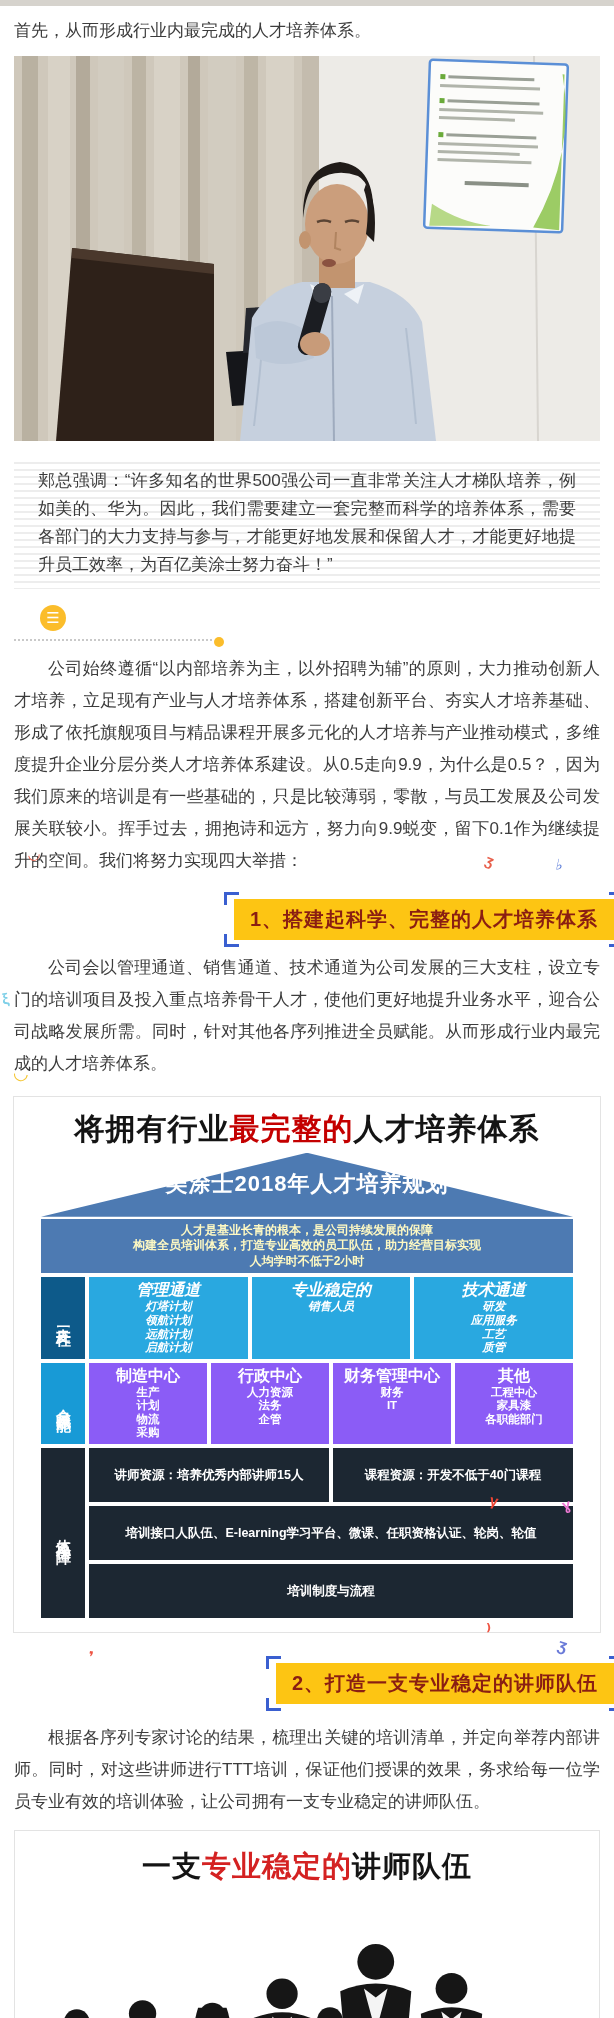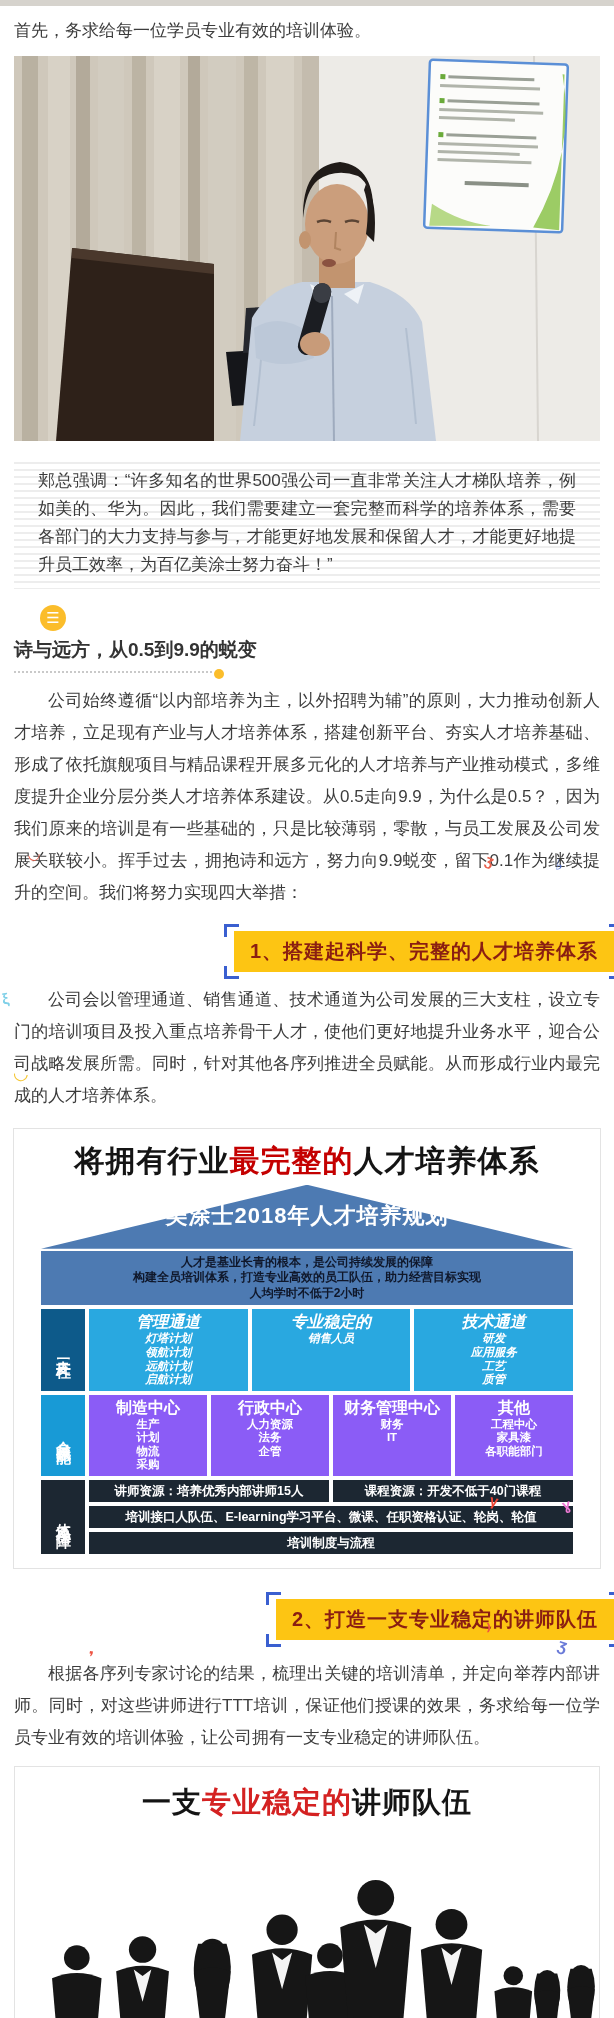--- a/index.html
+++ b/index.html
@@ -39,37 +39,37 @@
   .corner.br { bottom:-7px; right:-10px; border-left:none; border-top:none; }
 
   
   .diagram { margin:16px auto 0; width:588px; border:1px solid #e3e3e3; background:#fff; padding:14px 0; }
   .dg-inner { width:532px; margin:0 auto; }
   .dg-title { text-align:center; font-size:30px; font-weight:800; color:#141414; line-height:36px; margin-bottom:6px; letter-spacing:1px; }
   .dg-title .red { color:#c40000; }
   .roof { position:relative; height:64px; }
   .roof-shape { position:absolute; inset:0; background:#4d7ab2; clip-path:polygon(50% 0,100% 100%,0 100%); }
   .roof-text { position:absolute; bottom:18px; width:100%; text-align:center; color:#fff; font-size:22px; font-weight:700; letter-spacing:1px; }
-  .banner { margin-top:2px; background:#4d7ab2; color:#0f172a; font-size:12px; font-weight:700;
+  .banner { margin-top:2px; background:#4d7ab2; color:#fef9c3; font-size:12px; font-weight:700;
     text-align:center; line-height:1.3; padding:4px 0; }
   .pre { white-space:pre-line; }
   .dg-row { display:flex; gap:4px; margin-top:4px; }
   .dg-label { width:44px; color:#fff; display:flex; align-items:center; justify-content:center;
     font-weight:700; font-size:15px; writing-mode:vertical-rl; text-orientation:upright; letter-spacing:3px; }
   .pillars-label { background:#0d5a8a; }
   .empower-label { background:#189ad6; }
   .support-label { background:#1c2732; }
   .dg-boxes { flex:1; display:flex; gap:4px; }
   .dg-box { flex:1; color:#fff; text-align:center; padding:4px 2px; }
   .cyan { background:#29a8e0;font-style:italic; }
   .navy { background:#8b5cf6; }
   .box-title { font-size:16px; font-weight:700; line-height:18px; }
   .box-items { font-size:11.5px; font-weight:600; line-height:1.18; margin-top:1px; }
   .support-bars { flex:1; display:flex; flex-direction:column; gap:4px; }
-  .bar { background:#1c2732; color:#fff; font-size:12.5px; font-weight:700; text-align:center; padding:4px 2px; line-height:14px; }
+  .bar { background:#1c2732; color:#fff; font-size:12.5px; font-weight:700; text-align:center; padding:20px 2px; line-height:14px; }
   .bar-row { display:flex; gap:4px; }
   .bar-row .bar { flex:1; }
 
   
   .team-image { margin:12px auto 0; width:586px; border:1px solid #e3e3e3; background:#fff; padding-top:16px; }
   .team-title { text-align:center; font-size:29px; font-weight:800; color:#141414; letter-spacing:1px; }
   .team-title .red2 { color:#d42222; }
   .team-image svg { display:block; width:100%; height:300px; margin-top:8px; }
 
   
@@ -84,21 +84,21 @@
   .c8 { left:88px;  top:1648px; color:#ee5544; transform:rotate(10deg);  }
   .c9 { left:486px; top:1620px; color:#ee5544; font-size:18px; }
   .c10{ left:558px; top:1636px; color:#6b7bd8; transform:rotate(18deg); font-size:17px; }
 </style>
 </head>
 <body>
 
 <div class="page">
   <div class="top-remnant"></div>
 
-  <p class="intro">首先，务求给每一位学员专业有效的培训体验。</p>
+  <p class="intro">首先，从而形成行业内最完成的人才培养体系。</p>
 
   <div class="photo">
     <svg viewBox="0 0 586 385" preserveAspectRatio="none">
       <rect width="586" height="385" fill="#e9e7e2"></rect>
 
       <rect x="0" y="0" width="305" height="385" fill="#cfc8bb"></rect>
       <rect x="8" y="0" width="16" height="385" fill="#b9b1a1"></rect>
       <rect x="34" y="0" width="22" height="385" fill="#d8d2c6"></rect>
       <rect x="62" y="0" width="14" height="385" fill="#b3aa9a"></rect>
       <rect x="84" y="0" width="26" height="385" fill="#d2ccc0"></rect>
@@ -166,21 +166,20 @@
   </div>
 
   <div class="quote">
     <p>郏总强调：“许多知名的世界500强公司一直非常关注人才梯队培养，例如美的、华为。因此，我们需要建立一套完整而科学的培养体系，需要各部门的大力支持与参与，才能更好地发展和保留人才，才能更好地提升员工效率，为百亿美涂士努力奋斗！”</p>
   </div>
 
   <div class="section-head">
     <div class="sec-icon">
       <span>☰</span>
     </div>
-    <h2>诗与远方，从0.5到9.9的蜕变</h2>
     <div class="dotline">
       <span class="dot"></span>
     </div>
   </div>
 
   <p class="para">公司始终遵循“以内部培养为主，以外招聘为辅”的原则，大力推动创新人才培养，立足现有产业与人才培养体系，搭建创新平台、夯实人才培养基础、形成了依托旗舰项目与精品课程开展多元化的人才培养与产业推动模式，多维度提升企业分层分类人才培养体系建设。从0.5走向9.9，为什么是0.5？，因为我们原来的培训是有一些基础的，只是比较薄弱，零散，与员工发展及公司发展关联较小。挥手过去，拥抱诗和远方，努力向9.9蜕变，留下0.1作为继续提升的空间。我们将努力实现四大举措：</p>
 
   <div class="measure-wrap">
     <div class="measure">
       <span class="corner tl"></span>

